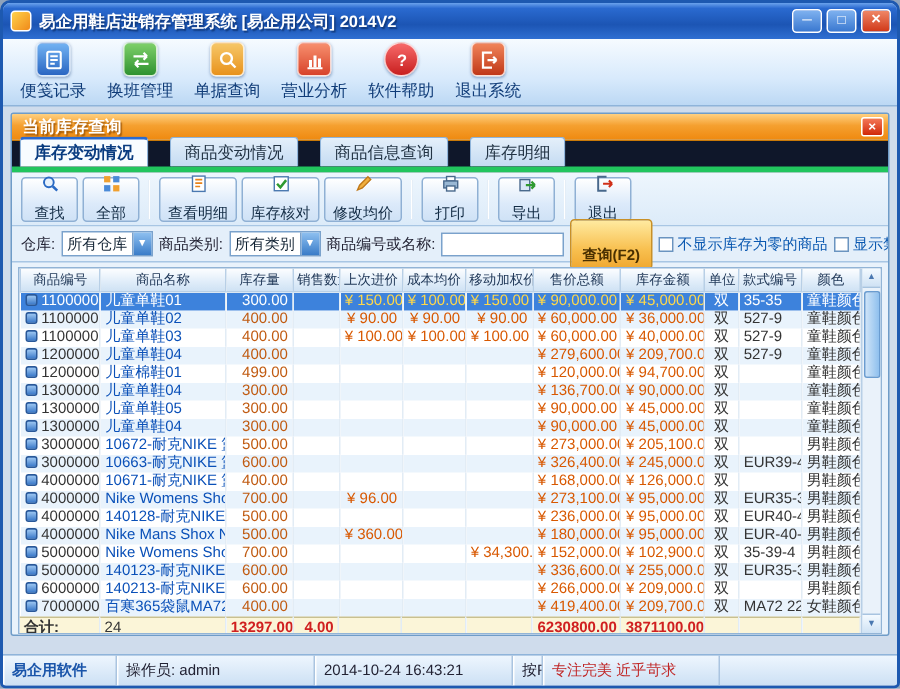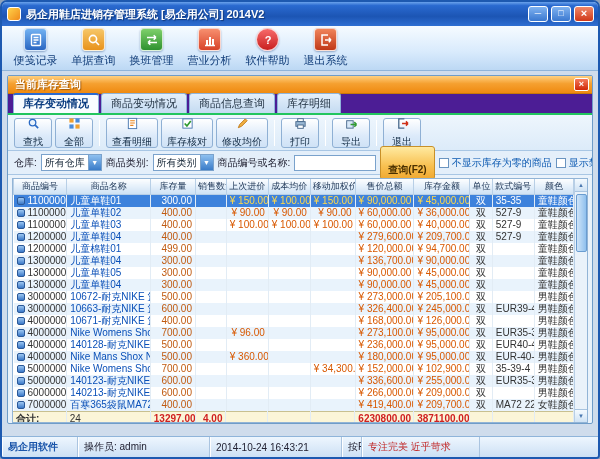--- a/index.html
+++ b/index.html
@@ -31,21 +31,21 @@
 
   
   .client{flex:1;min-height:0;padding:4px 5px 12px;display:flex;}
   .panel{flex:1;min-width:0;display:flex;flex-direction:column;border:1px solid #6f9cc8;background:#e9f2fb;border-radius:2px;overflow:hidden;}
   .panel-header{height:18px;flex:none;display:flex;align-items:center;padding:0 3px 0 7px;background:linear-gradient(#ffd080,#f5a030 45%,#ef8a10);border-bottom:1px solid #c87808;}
   .panel-header .ph-title{flex:1;font-size:11px;font-weight:bold;color:#fff;text-shadow:1px 1px 1px #a05808;}
   .panel-close{width:15px;height:13px;background:linear-gradient(#f47858,#d02808);border:1px solid #fff;border-radius:2px;color:#fff;font-size:9px;line-height:11px;text-align:center;font-weight:bold;}
   .panel-close::before{content:"×";}
 
   
-  .tabs{height:21px;flex:none;display:flex;align-items:flex-end;padding:3px 5px 0;background:#4c1d95;border-bottom:2px solid #22c55e;gap:2px;}
+  .tabs{height:21px;flex:none;display:flex;align-items:flex-end;padding:3px 5px 0;background:#0f172a;border-bottom:4px solid #22c55e;gap:14px;}
   .tab{padding:2px 9px;font-size:11px;color:#234;background:linear-gradient(#e4effa,#c4dbf2);border:1px solid #8fb4da;border-bottom:none;border-radius:3px 3px 0 0;white-space:nowrap;}
   .tab.active{background:#f8fcff;font-weight:bold;color:#0a3c80;border-top:2px solid #2a6ad0;padding-top:1px;}
 
   
   .actionbar{height:36px;flex:none;display:flex;align-items:center;gap:3px;padding:2px 6px;background:linear-gradient(#eef6fd,#dcebf9);border-bottom:1px solid #a8c6e4;}
   .act-btn{height:30px;min-width:38px;padding:1px 5px;display:flex;flex-direction:column;align-items:center;justify-content:center;gap:1px;background:linear-gradient(#ffffff,#dceafa 60%,#cfe2f6);border:1px solid #8fb0d4;border-radius:3px;}
   .act-btn .lbl{font-size:10px;color:#122b44;white-space:nowrap;}
   .act-divider{width:1px;height:26px;background:#aac6e2;border-right:1px solid #fff;margin:0 3px;}
 
   
@@ -125,35 +125,35 @@
     <div class="tool-btn">
       <span class="tool-ic ic-notes">
         <svg width="16" height="16" viewBox="0 0 16 16" fill="none" stroke="#fff" stroke-width="1.4">
             <rect x="3.5" y="2.5" width="9" height="11" rx="1"></rect>
             <path d="M5.5 5.5h5M5.5 8h5M5.5 10.5h3"></path>
           </svg>
       </span>
       <span class="lbl">便笺记录</span>
     </div>
     <div class="tool-btn">
+      <span class="tool-ic ic-shift">
+        <svg width="16" height="16" viewBox="0 0 16 16" fill="none" stroke="#fff" stroke-width="1.5">
+            <path d="M3 5.5h9M12 5.5 9.7 3.2M12 5.5 9.7 7.8M13 10.5H4M4 10.5l2.3-2.3M4 10.5l2.3 2.3"></path>
+          </svg>
+      </span>
+      <span class="lbl">换班管理</span>
+    </div>
+    <div class="tool-btn">
       <span class="tool-ic ic-docs">
         <svg width="16" height="16" viewBox="0 0 16 16" fill="none" stroke="#fff" stroke-width="1.6">
             <circle cx="7" cy="7" r="3.6"></circle>
             <path d="M9.8 9.8 13 13"></path>
           </svg>
       </span>
       <span class="lbl">单据查询</span>
-    </div>
-    <div class="tool-btn">
-      <span class="tool-ic ic-shift">
-        <svg width="16" height="16" viewBox="0 0 16 16" fill="none" stroke="#fff" stroke-width="1.5">
-            <path d="M3 5.5h9M12 5.5 9.7 3.2M12 5.5 9.7 7.8M13 10.5H4M4 10.5l2.3-2.3M4 10.5l2.3 2.3"></path>
-          </svg>
-      </span>
-      <span class="lbl">换班管理</span>
     </div>
     <div class="tool-btn">
       <span class="tool-ic ic-analysis">
         <svg width="16" height="16" viewBox="0 0 16 16">
             <path d="M3 13.5h10" stroke="#fff" stroke-width="1.3"></path>
             <rect x="4" y="8" width="2" height="5" fill="#fff"></rect>
             <rect x="7" y="5" width="2" height="8" fill="#fff"></rect>
             <rect x="10" y="7" width="2" height="6" fill="#fff"></rect>
           </svg>
       </span>

